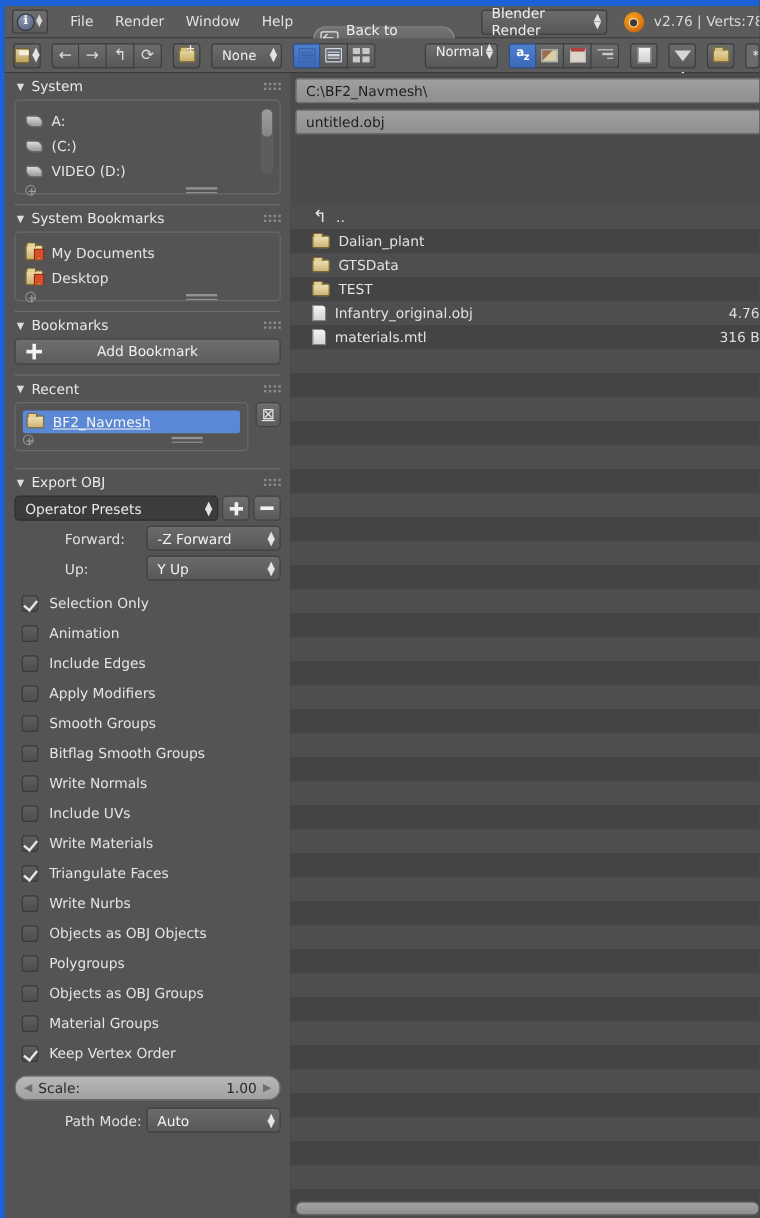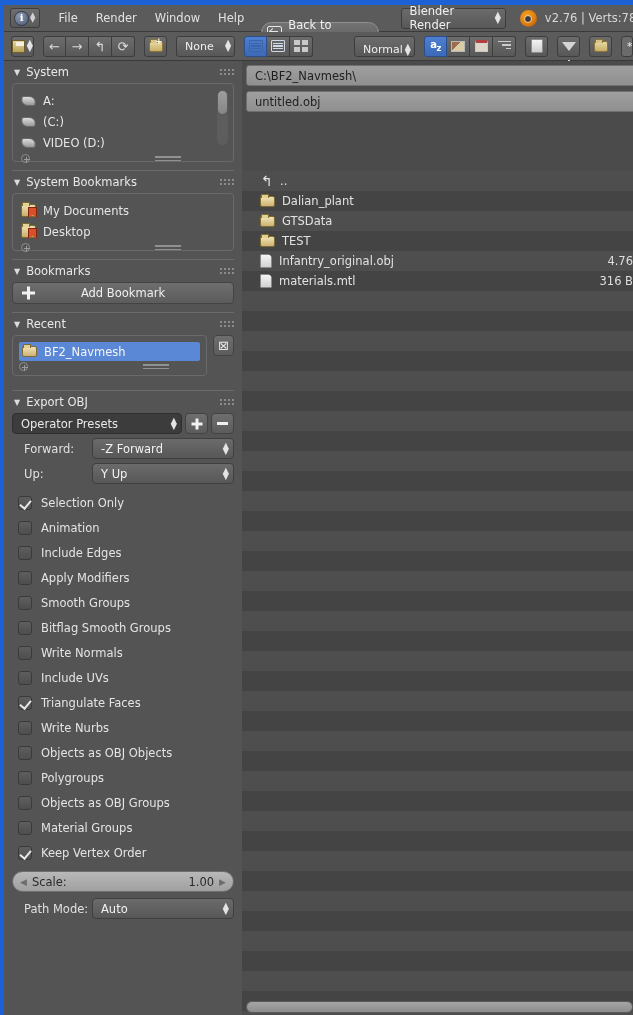--- a/index.html
+++ b/index.html
@@ -178,21 +178,21 @@
     position: relative;
   }
   .funnel-glyph::after {
     content: ""; position: absolute; left: -1px; top: 9px; width: 2px; height: 4px;
     background: #d5d5d5;
   }
 
   .sort-select {
     width: 96px; height: 21px; border-radius: 3px; margin-right: 9px;
     background: linear-gradient(#6c6c6c, #585858); border: 1px solid #3d3d3d;
-    display: flex; align-items: flex-end; justify-content: space-between;
+    display: flex; align-items: flex-start; justify-content: space-between;
     padding: 0 3px 0 8px; font-size: 11px; color: #efefef; margin-left: 32px;
   }
   .none-select {
     width: 103px; height: 21px; border-radius: 3px; margin-right: 9px;
     background: linear-gradient(#6c6c6c, #585858); border: 1px solid #3d3d3d;
     display: flex; align-items: center; justify-content: space-between;
     padding: 0 3px 0 8px; font-size: 11px; color: #efefef;
   }
   .filter-field {
     height: 21px; flex: 1; min-width: 0; margin-right: 0;
@@ -286,21 +286,21 @@
   .wide-btn .plus-icon {
     position: absolute; left: 9px; top: 50%; transform: translateY(-50%);
     width: 13px; height: 13px;
   }
   .wide-btn .plus-icon::before, .wide-btn .plus-icon::after {
     content: ""; position: absolute; background: #f2f2f2;
   }
   .wide-btn .plus-icon::before { left: 0; top: 5px; width: 13px; height: 3.4px; }
   .wide-btn .plus-icon::after { left: 5px; top: 0; width: 3.4px; height: 13px; }
 
-  .recent-wrap { display: flex; align-items: flex-start; padding: 0 8px; gap: 6px; }
+  .recent-wrap { display: flex; align-items: flex-start; padding: 0 8px; gap: 6px; text-decoration: underline; }
   .recent-box {
     flex: 1; border: 1px solid #6a6a6a; border-radius: 4px; padding: 6px 6px 4px 6px;
   }
   .recent-item {
     display: flex; align-items: center; gap: 7px; height: 19px;
     background: #5b88d6; border-radius: 2px; padding-left: 3px;
     font-size: 11.5px; color: #f4f4f4;
   }
   .xbtn {
     width: 21px; height: 21px; border-radius: 4px; flex: none;
@@ -320,21 +320,21 @@
   .sq-btn {
     width: 23px; height: 21px; border-radius: 4px;
     background: linear-gradient(#6e6e6e, #5c5c5c); border: 1px solid #434343;
     display: flex; align-items: center; justify-content: center; position: relative;
   }
   .sq-btn .pl::before, .sq-btn .pl::after { content: ""; position: absolute; background: #f0f0f0; }
   .sq-btn .pl::before { left: 50%; top: 50%; width: 11px; height: 3px; transform: translate(-50%,-50%); }
   .sq-btn .pl::after { left: 50%; top: 50%; width: 3px; height: 11px; transform: translate(-50%,-50%); }
   .sq-btn .mn { width: 11px; height: 3px; background: #f0f0f0; }
 
-  .field-row { display: flex; align-items: center; padding: 4px 8px 0 8px; }
+  .field-row { display: flex; align-items: center; padding: 4px 8px 0 8px; margin-left: 30px; }
   .field-label { width: 80px; font-size: 11.5px; color: #e0e0e0; padding-left: 12px; }
   .field-select {
     flex: 1; height: 21px; border-radius: 4px;
     background: linear-gradient(#6b6b6b, #575757); border: 1px solid #3f3f3f;
     display: flex; align-items: center; justify-content: space-between;
     padding: 0 4px 0 8px; font-size: 11.5px; color: #f2f2f2;
   }
 
   .chk-row {
     display: flex; align-items: center; gap: 9px;
@@ -766,20 +766,24 @@
         <div class="chk-row">
           <span class="chk"></span>
           <span class="chk-lbl">Write Normals</span>
         </div>
         <div class="chk-row">
           <span class="chk"></span>
           <span class="chk-lbl">Include UVs</span>
         </div>
         <div class="chk-row">
           <span class="chk on"></span>
+          <span class="chk-lbl">Write Materials</span>
+        </div>
+        <div class="chk-row">
+          <span class="chk on"></span>
           <span class="chk-lbl">Triangulate Faces</span>
         </div>
         <div class="chk-row">
           <span class="chk"></span>
           <span class="chk-lbl">Write Nurbs</span>
         </div>
         <div class="chk-row">
           <span class="chk"></span>
           <span class="chk-lbl">Objects as OBJ Objects</span>
         </div>

